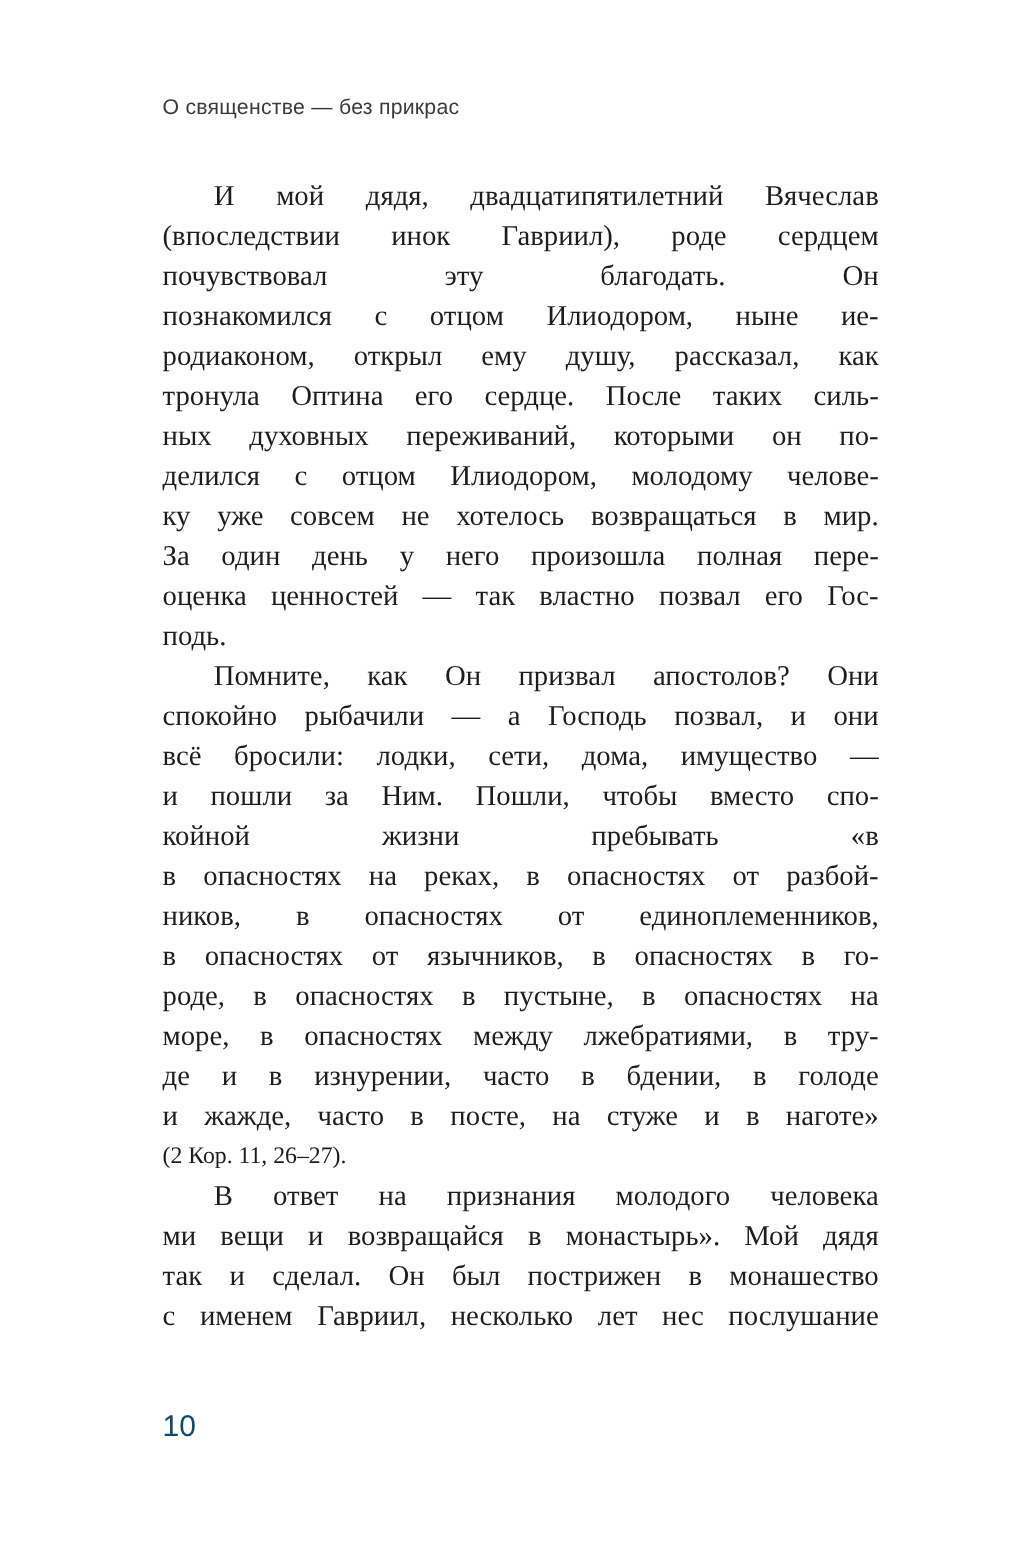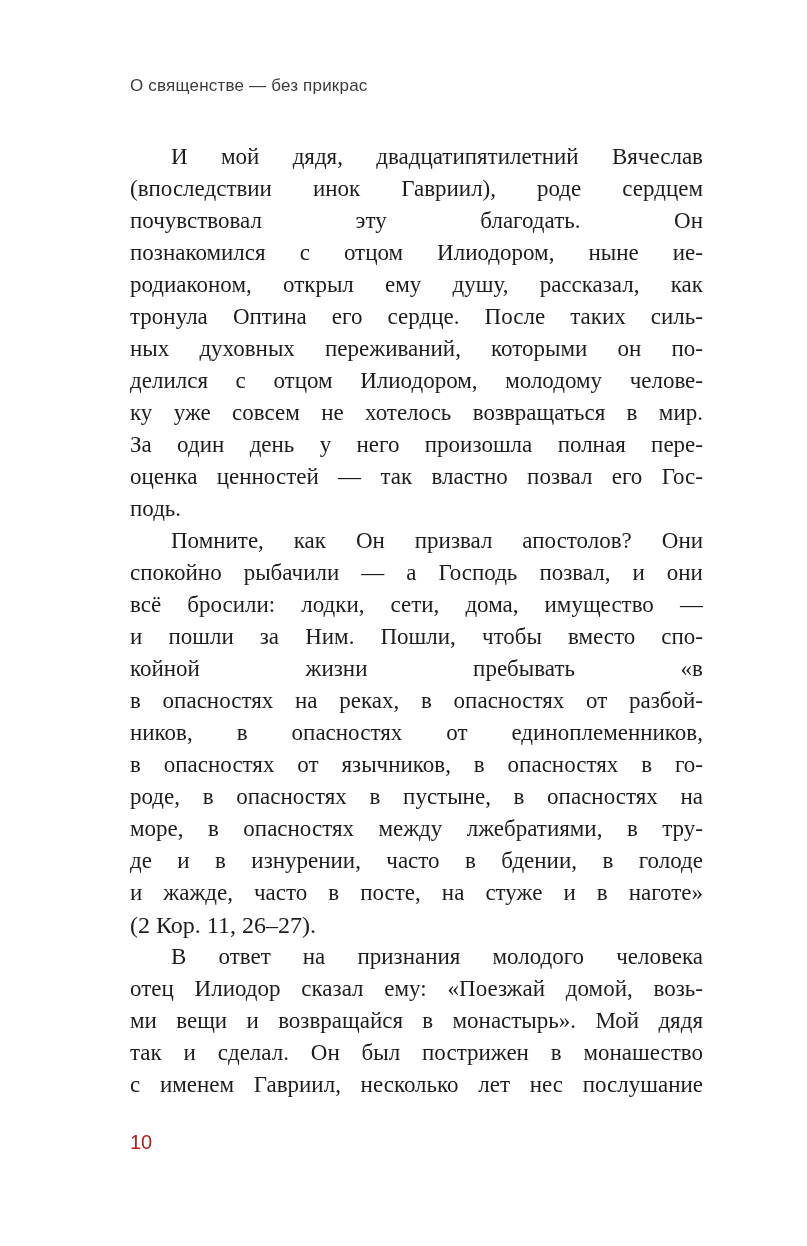--- a/index.html
+++ b/index.html
@@ -41,31 +41,31 @@
     justify-content: space-between;
     overflow: visible;
   }
   .line.indent { padding-left: 41px; }
   .line.left {
     display: block;
     text-align: left;
     white-space: nowrap;
   }
   .line.small {
-    font-size: 24px;
+    font-size: 19px;
   }
   .line span { display: inline-block; }
   .page-number {
     position: absolute;
     left: 130px;
     top: 1128px;
     font-family: "Liberation Sans", sans-serif;
-    font-size: 20px;
+    font-size: 24px;
     line-height: 28px;
-    color: #b91c1c;
+    color: #0c4a6e;
   }
 </style>
 </head>
 <body>
 
 <div class="page">
   <div class="running-head">О священстве — без прикрас</div>
 
   <div class="text-block">
       <div class="paragraph">
@@ -280,29 +280,20 @@
       <div class="paragraph">
         <div class="line indent">
           <span>В</span>
           <span>ответ</span>
           <span>на</span>
           <span>признания</span>
           <span>молодого</span>
           <span>человека</span>
         </div>
         <div class="line">
-          <span>отец</span>
-          <span>Илиодор</span>
-          <span>сказал</span>
-          <span>ему:</span>
-          <span>«Поезжай</span>
-          <span>домой,</span>
-          <span>возь-</span>
-        </div>
-        <div class="line">
           <span>ми</span>
           <span>вещи</span>
           <span>и</span>
           <span>возвращайся</span>
           <span>в</span>
           <span>монастырь».</span>
           <span>Мой</span>
           <span>дядя</span>
         </div>
         <div class="line">

